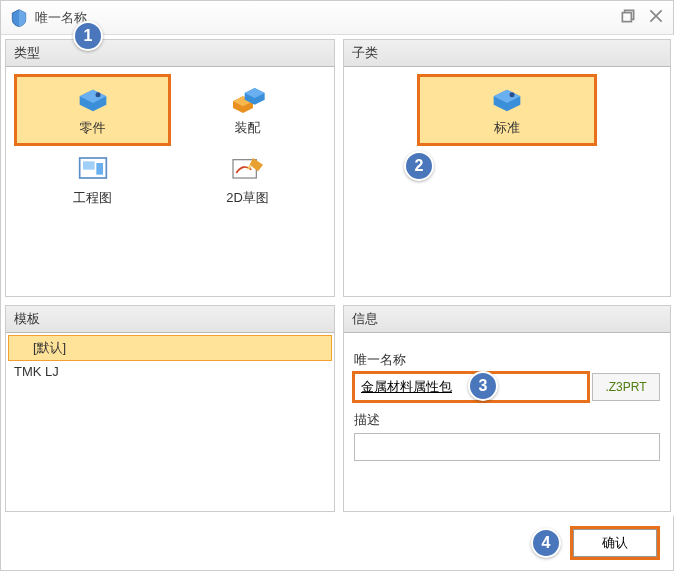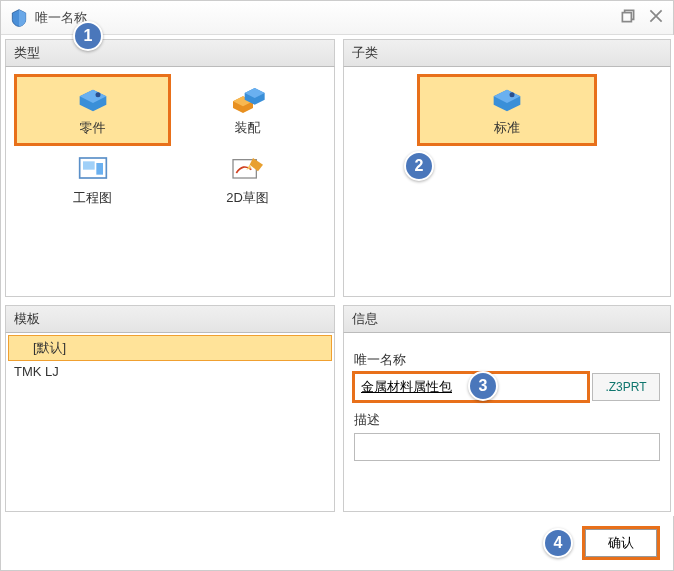--- a/index.html
+++ b/index.html
@@ -29,25 +29,25 @@
   .template-list { }
   .template-item { padding: 3px 6px; cursor: pointer; font-size: 13px; }
   .template-item.selected { background: #ffe399; border: 1px solid #f0a030; padding-left: 24px; }
   
   .info-body { padding: 18px 10px 10px 10px; }
   .field-row { margin-bottom: 10px; }
   .field-label { display: block; margin-bottom: 4px; font-size: 13px; color: #333; }
   .name-row { display: flex; align-items: center; gap: 4px; position: relative; }
   .name-input { flex: 1; height: 28px; border: 1px solid #bbb; padding: 2px 6px; font-size: 13px; font-family: inherit; }
   .name-input.highlighted-box { outline: 3px solid #e8701a; outline-offset: -1px; text-decoration: underline; }
-  .ext-label { width: 68px; height: 28px; border: 1px solid #bbb; background: #f6f6f6; display: flex; align-items: center; justify-content: center; font-size: 12px; color: #0f766e; }
+  .ext-label { width: 68px; height: 28px; border: 1px solid #bbb; background: #f6f6f6; display: flex; align-items: center; justify-content: center; font-size: 12px; color: #4d7c0f; }
   .desc-input { width: 100%; height: 28px; border: 1px solid #bbb; padding: 2px 6px; font-size: 13px; font-family: inherit; }
   
   .button-bar { position: absolute; bottom: 12px; right: 16px; display: flex; gap: 12px; align-items: center; }
-  .btn { width: 72px; height: 28px; background: #fff; border: 1px solid #999; cursor: pointer; font-size: 13px; font-family: Liberation Sans, sans-serif; }
+  .btn { width: 84px; height: 28px; background: #fff; border: 1px solid #999; cursor: pointer; font-size: 13px; font-family: Liberation Sans, sans-serif; }
   .btn.highlighted { outline: 3px solid #e8701a; outline-offset: 0px; }
   
   .badge { position: absolute; width: 30px; height: 30px; border-radius: 50%; background: #4a77bb; border: 2px solid #fff; color: #fff; font-size: 16px; font-weight: bold; display: flex; align-items: center; justify-content: center; z-index: 10; box-shadow: 0 1px 3px rgba(0,0,0,0.3); }
 </style>
 </head>
 <body>
 
 <div class="dialog">
 
   <div class="titlebar">

